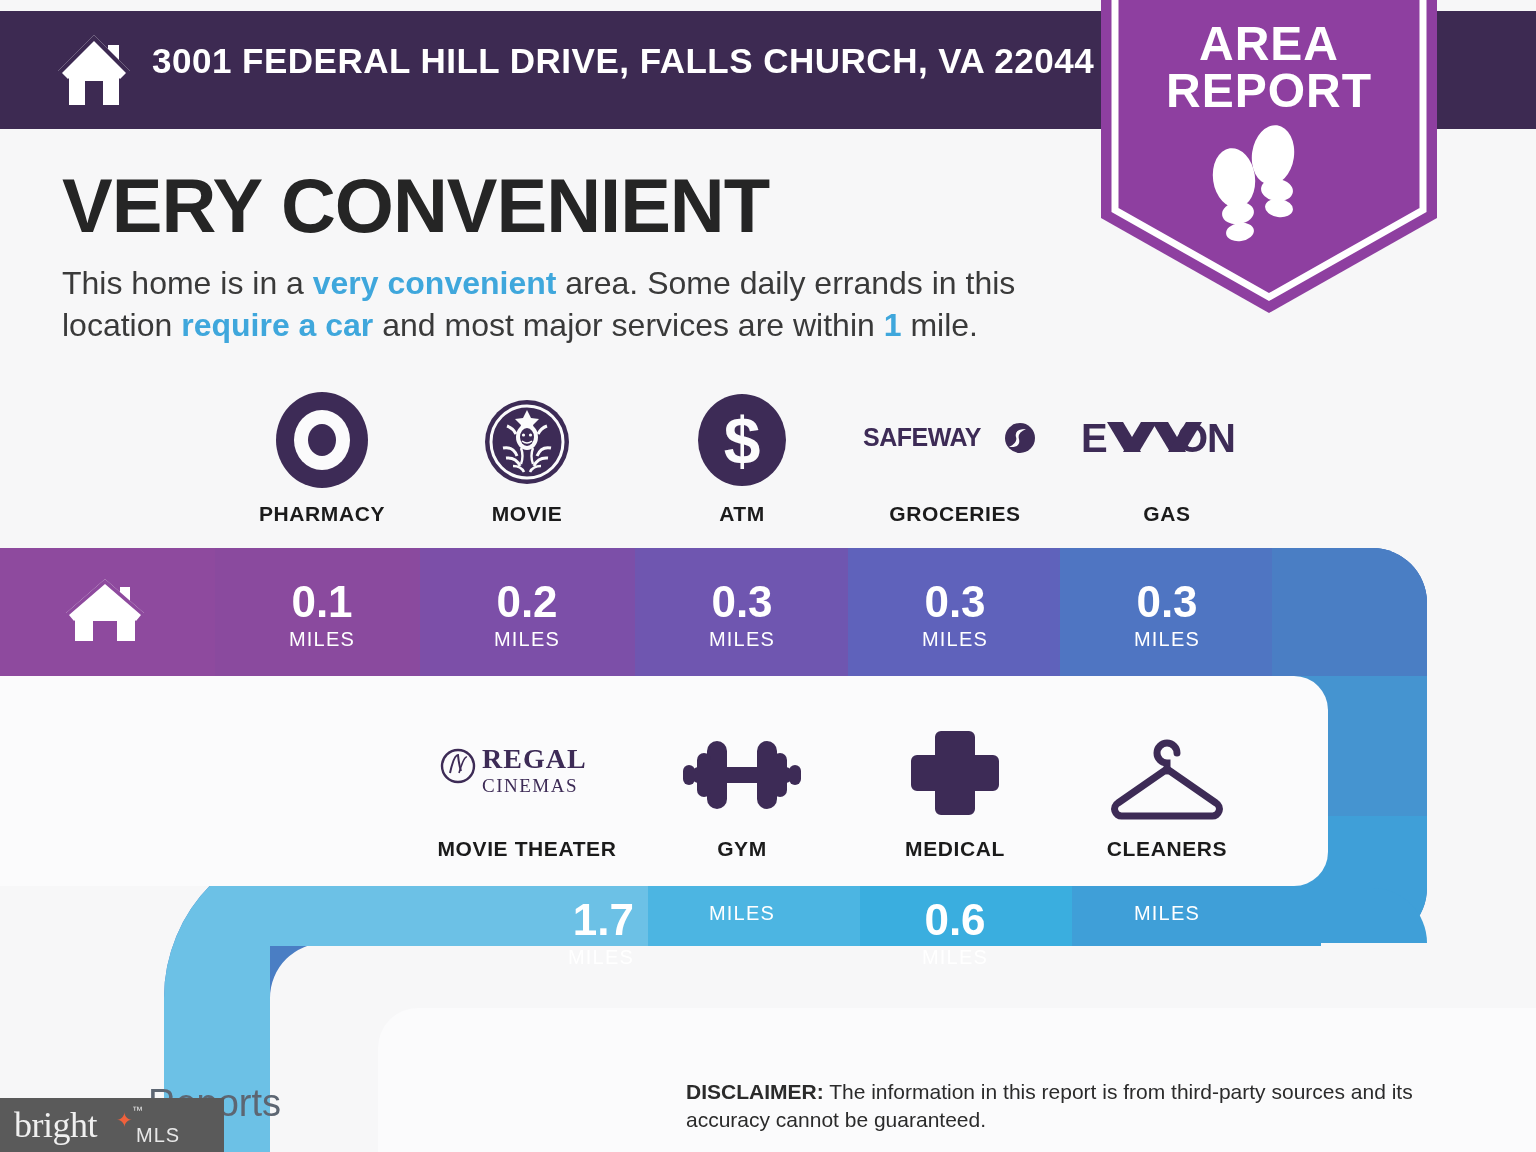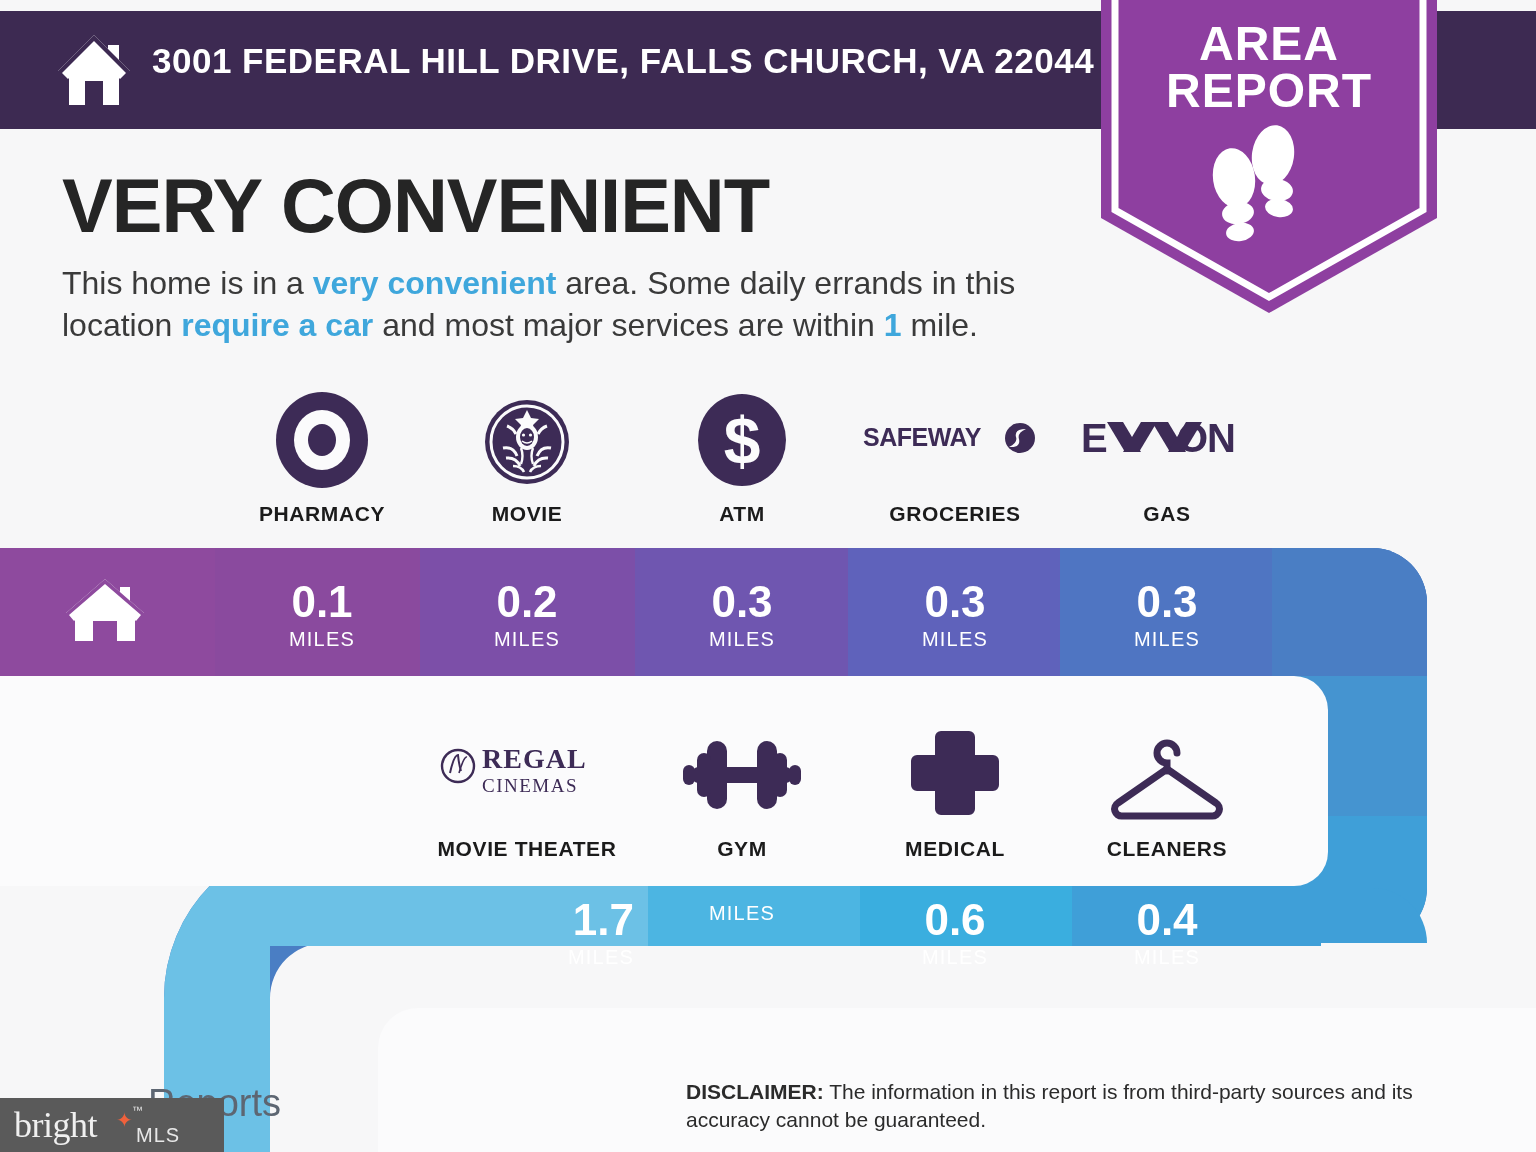--- a/index.html
+++ b/index.html
@@ -368,21 +368,20 @@
     <div class="mi">MILES</div>
   </div>
   <div class="barcell" style="left:635px;top:898px;">
     <div class="mi">MILES</div>
   </div>
   <div class="barcell" style="left:848px;top:898px;">
     <div class="num">0.6</div>
     <div class="mi">MILES</div>
   </div>
   <div class="barcell" style="left:1060px;top:898px;">
-    <div class="num">0.4</div>
     <div class="mi">MILES</div>
   </div>
 
   <div class="botcard"></div>
 
   <div class="reports-ghost">Reports</div>
 
   <div class="brightbox">
     <div class="bright-word">bright</div>
     <div class="bright-star">✦</div>

